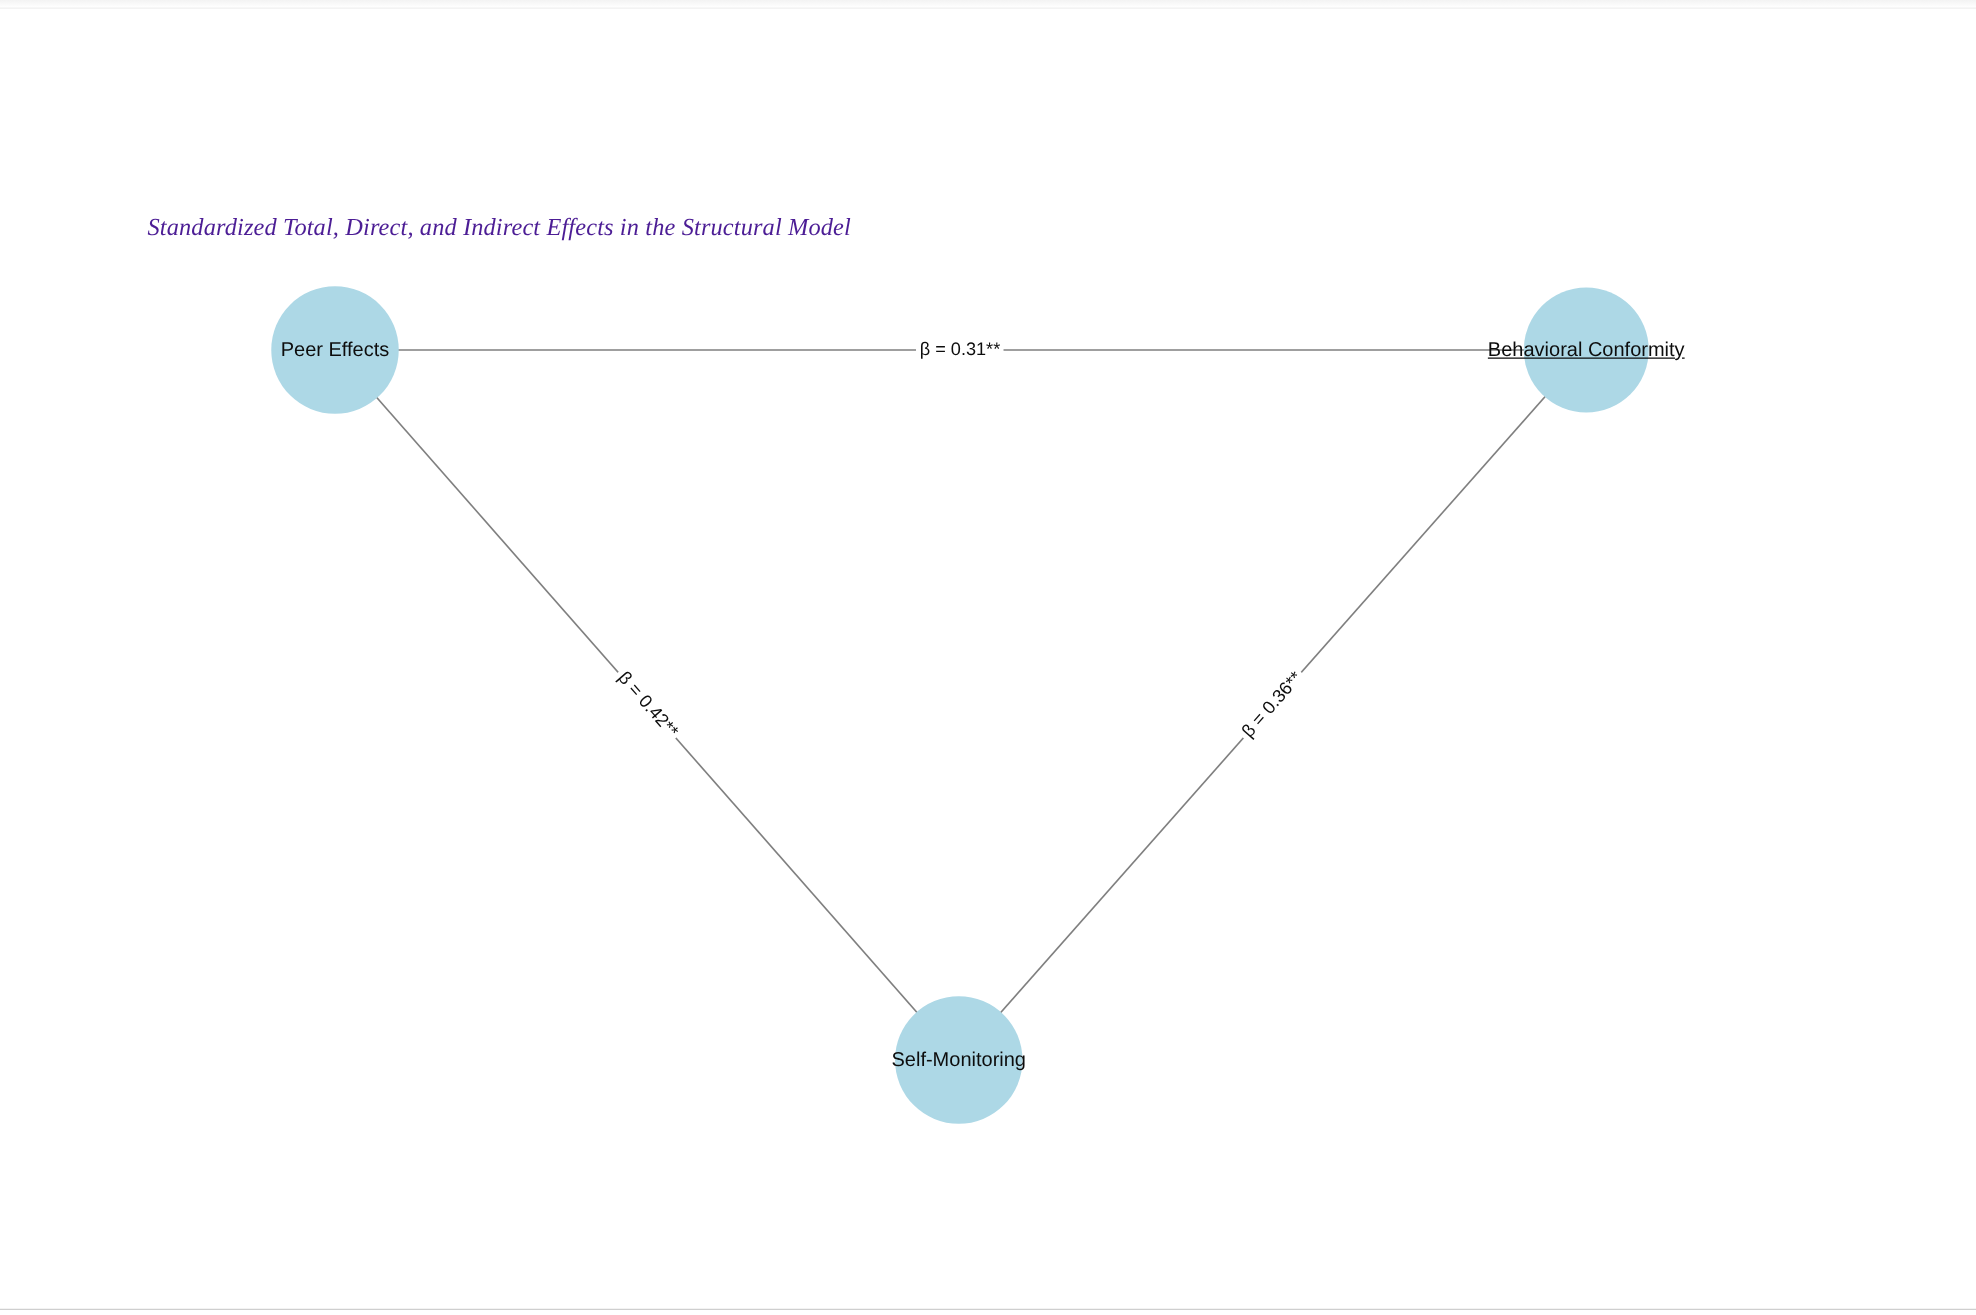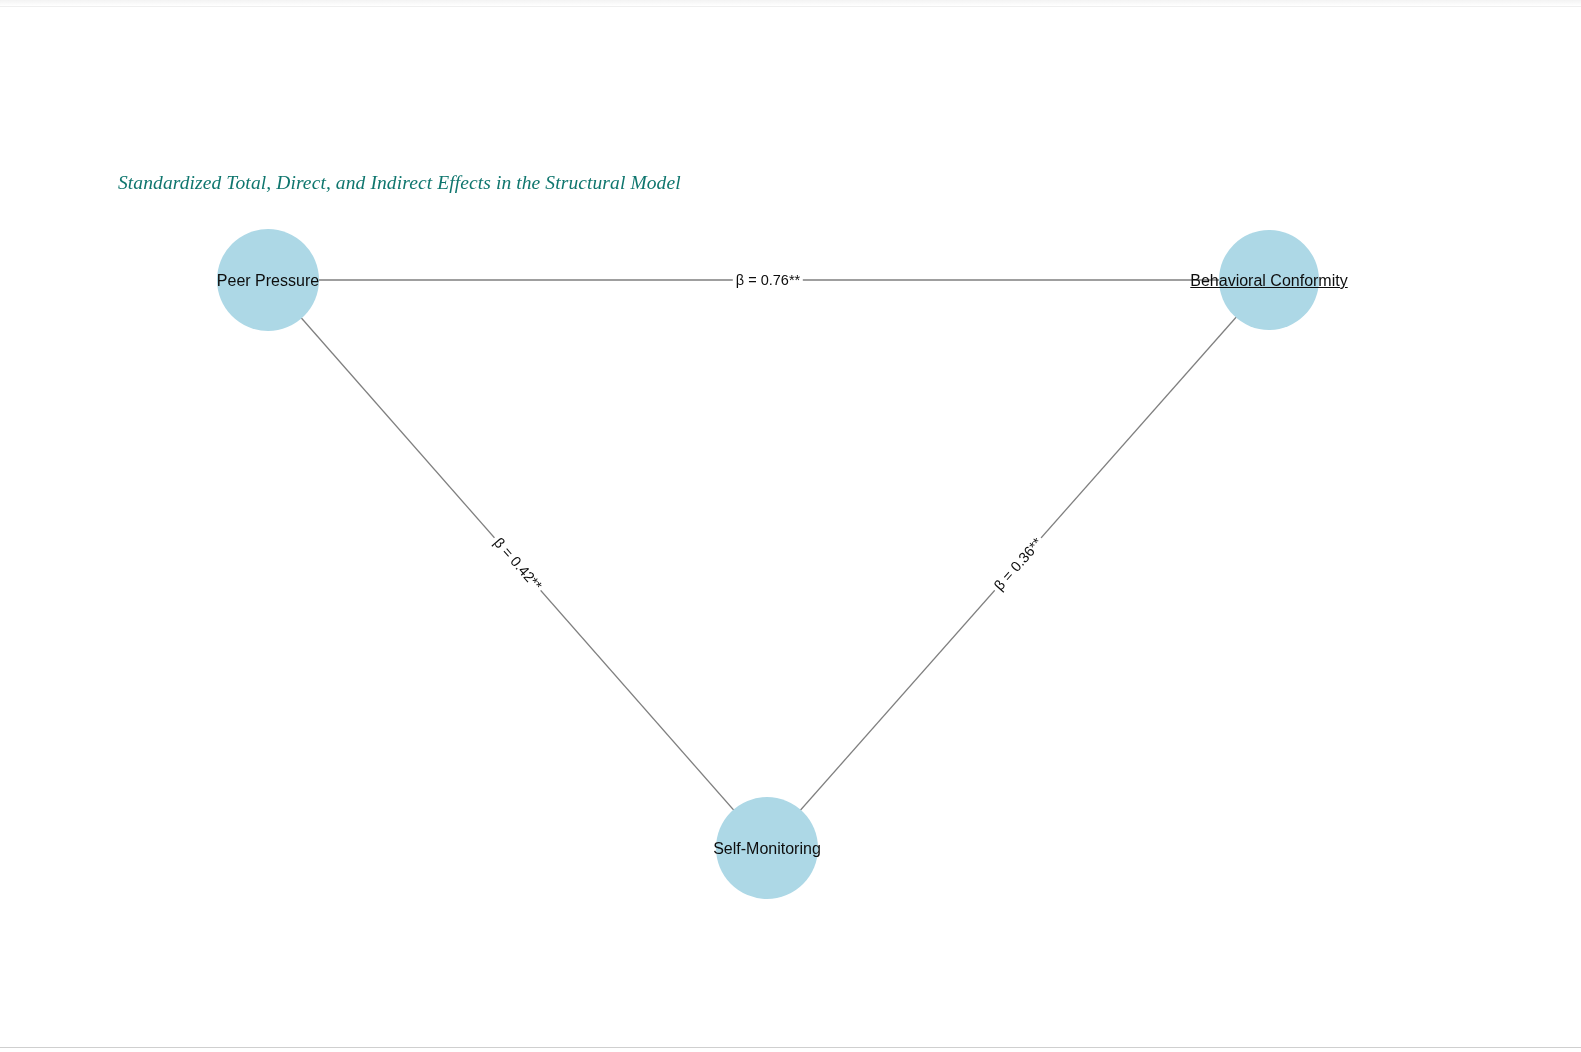--- a/index.html
+++ b/index.html
@@ -35,21 +35,21 @@
     height: 1px;
     background: #cfcfcf;
   }
   .title {
     position: absolute;
     left: 118px;
     top: 172px;
     font-family: "Liberation Serif", serif;
     font-style: italic;
     font-size: 19.5px;
-    color: #0f766e;
+    color: #4c1d95;
     white-space: nowrap;
     letter-spacing: 0.1px;
   }
   svg.graph {
     position: absolute;
     left: 0; top: 0;
     width: 1581px;
     height: 1052px;
   }
   .edge-line {
@@ -95,27 +95,27 @@
       <line class="edge-line" x1="268" y1="280" x2="767" y2="848"></line>
       <line class="edge-line" x1="767" y1="848" x2="1269" y2="280"></line>
     </g>
     <g>
       <circle class="node-circle" cx="268" cy="280" r="51"></circle>
       <circle class="node-circle" cx="1269" cy="280" r="50"></circle>
       <circle class="node-circle" cx="767" cy="848" r="51"></circle>
     </g>
   </svg>
 
-  <div class="node-label" style="left:268px; top:281px;">Peer Pressure</div>
+  <div class="node-label" style="left:268px; top:281px;">Peer Effects</div>
 
   <div class="node-label" style="left:1269px; top:281px;text-decoration:underline;">Behavioral Conformity</div>
 
   <div class="node-label" style="left:767px; top:849px;text-align:center;">Self-Monitoring</div>
 
-  <div class="edge-label" style="left:768px; top:280px; transform: translate(-50%,-50%) rotate(0deg);">β = 0.76**</div>
+  <div class="edge-label" style="left:768px; top:280px; transform: translate(-50%,-50%) rotate(0deg);">β = 0.31**</div>
 
   <div class="edge-label" style="left:518px; top:564px; transform: translate(-50%,-50%) rotate(48.7deg);">β = 0.42**</div>
 
   <div class="edge-label" style="left:1018px; top:564px; transform: translate(-50%,-50%) rotate(-48.6deg);">β = 0.36**</div>
 
   <div class="bottom-rule"></div>
 
 </div>
 
 </body></html>

